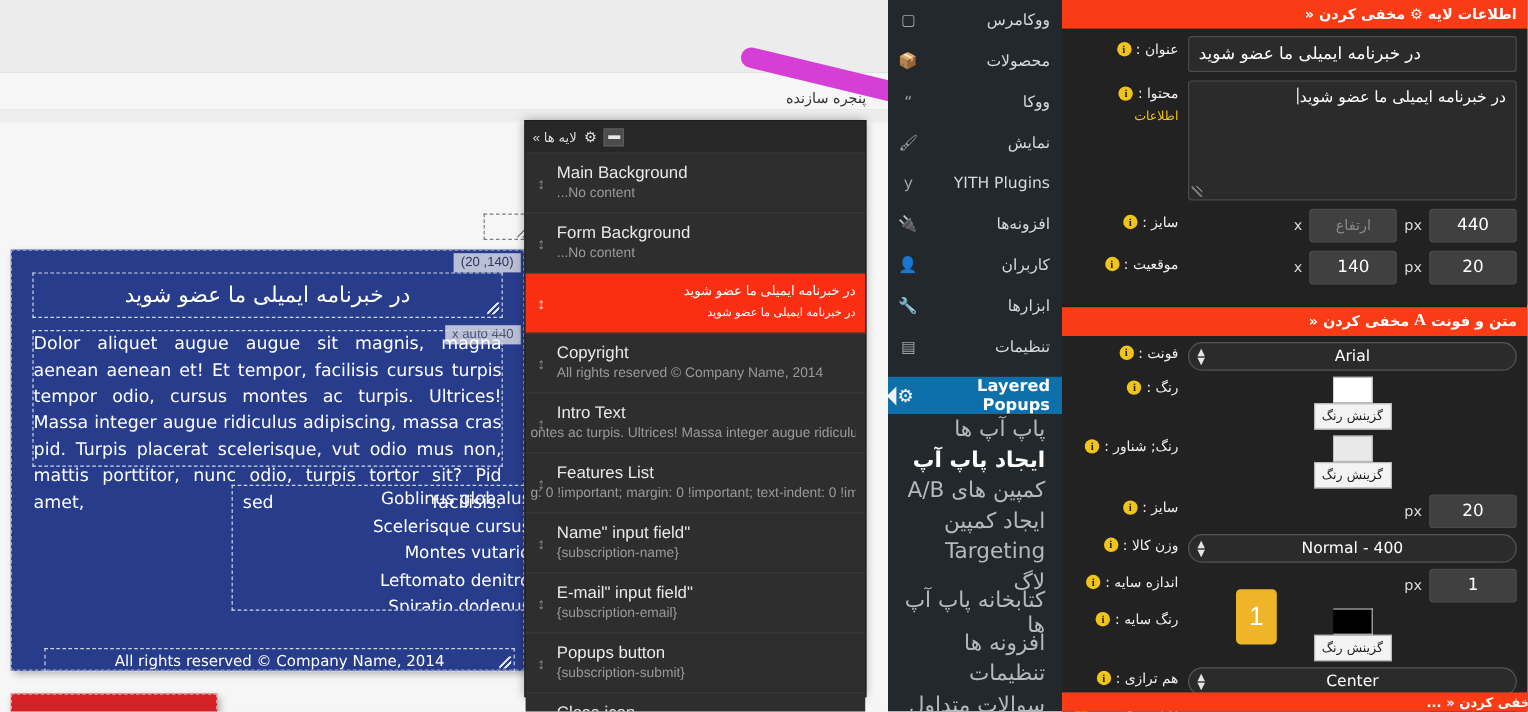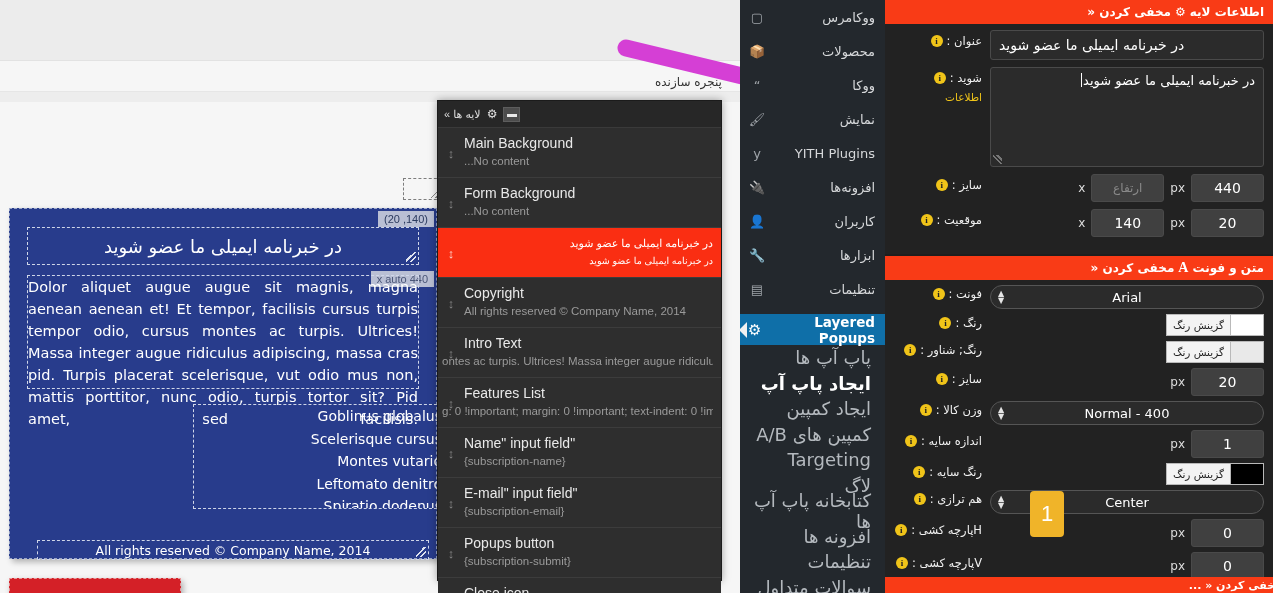--- a/index.html
+++ b/index.html
@@ -194,21 +194,21 @@
   .xsep{color:#ddd;font-size:12px;}
   .selbox{
     width:100%;height:24px;background:#2b2b2b;border:1px solid #555;border-radius:12px;
     color:#fff;font-size:13px;display:flex;align-items:center;justify-content:center;
     position:relative;box-sizing:border-box;
   }
   .selbox .spin{
     position:absolute;left:7px;top:50%;transform:translateY(-50%);
     color:#e6e6e6;font-size:8px;line-height:7px;text-align:center;
   }
-  .colorwrap{display:flex;align-items:center;justify-content:flex-start;}
+  .colorwrap{display:flex;align-items:center;justify-content:center;flex-direction:column;}
   .colorbtn{
     height:22px;background:#f3f3f3;border:1px solid #b9b9b9;color:#222;
     font-size:10.5px;display:flex;align-items:center;padding:0 6px;box-sizing:border-box;
   }
   .swatch{width:33px;height:22px;border:1px solid #b9b9b9;border-left:0;box-sizing:border-box;}
   .badge1{
     position:absolute;width:34px;height:46px;background:#f0b429;border-radius:4px;
     color:#fff;font-size:22px;display:flex;align-items:center;justify-content:center;
     font-family:"Liberation Sans",sans-serif;z-index:5;
   }
@@ -379,24 +379,24 @@
       <span class="ic" style="font-size:15px;color:#fff;">⚙</span>
     </div>
 
     <div class="lp-sub">
         <span>پاپ آپ ها</span>
       </div>
     <div class="lp-sub active">
         <span>ایجاد پاپ آپ</span>
       </div>
     <div class="lp-sub">
+        <span>کمپین های A/B</span>
+      </div>
+    <div class="lp-sub">
         <span>ایجاد کمپین</span>
-      </div>
-    <div class="lp-sub">
-        <span>کمپین های A/B</span>
       </div>
     <div class="lp-sub">
         <span>Targeting</span>
       </div>
     <div class="lp-sub">
         <span>لاگ</span>
       </div>
     <div class="lp-sub">
         <span>کتابخانه پاپ آپ ها</span>
       </div>
@@ -431,21 +431,21 @@
 
       <div class="row">
         <div class="ctl">
           <div class="txtarea">
             <span>در خبرنامه ایمیلی ما عضو شوید</span><span class="caret"></span>
             <span class="ta-rs"></span>
           </div>
         </div>
         <div class="lbl" style="flex-direction:column;align-items:flex-start;">
           <div style="display:flex;gap:4px;align-items:center;">
-            <span class="txt">شوید :</span>
+            <span class="txt">محتوا :</span>
             <span class="info-i">i</span>
           </div>
           <div class="sub-lbl">اطلاعات</div>
         </div>
       </div>
 
       <div class="row" style="margin-top:4px;">
         <div class="ctl">
           <div class="numrow">
             <div class="numin">440</div>

